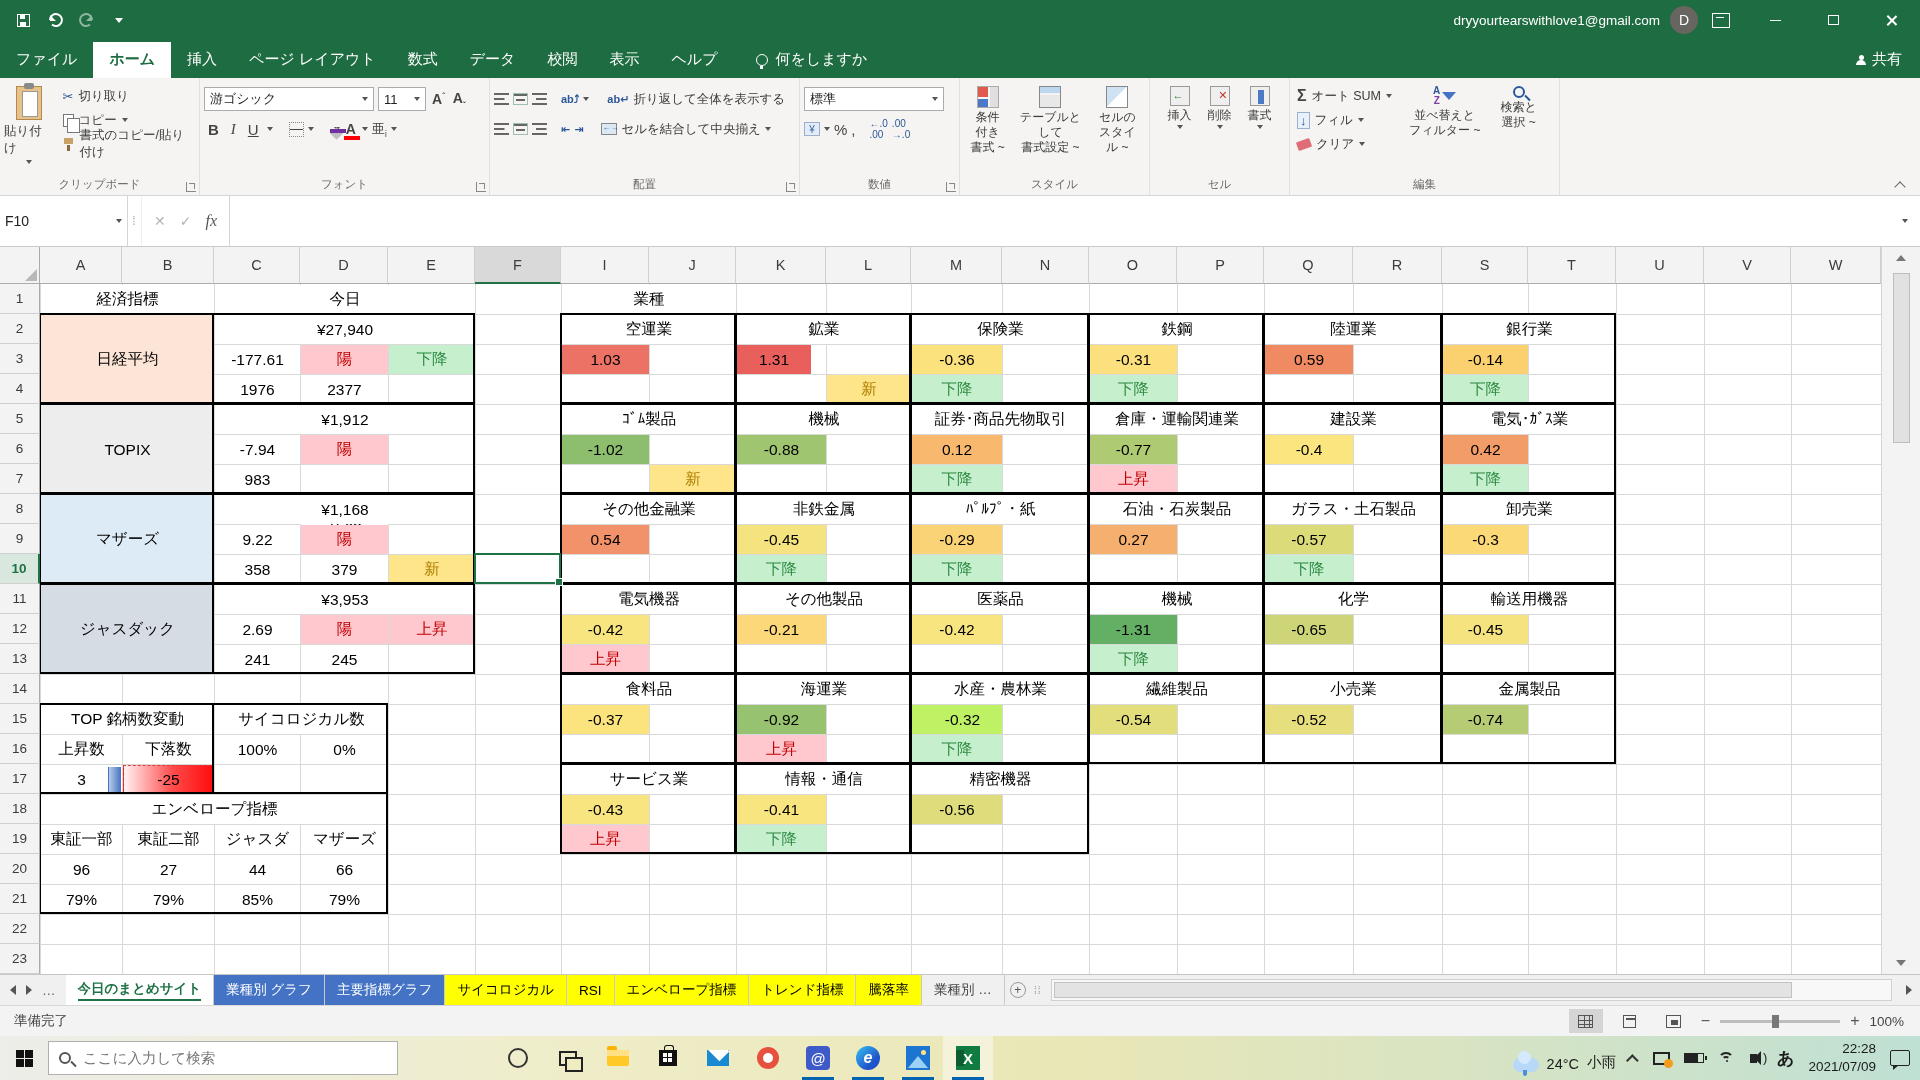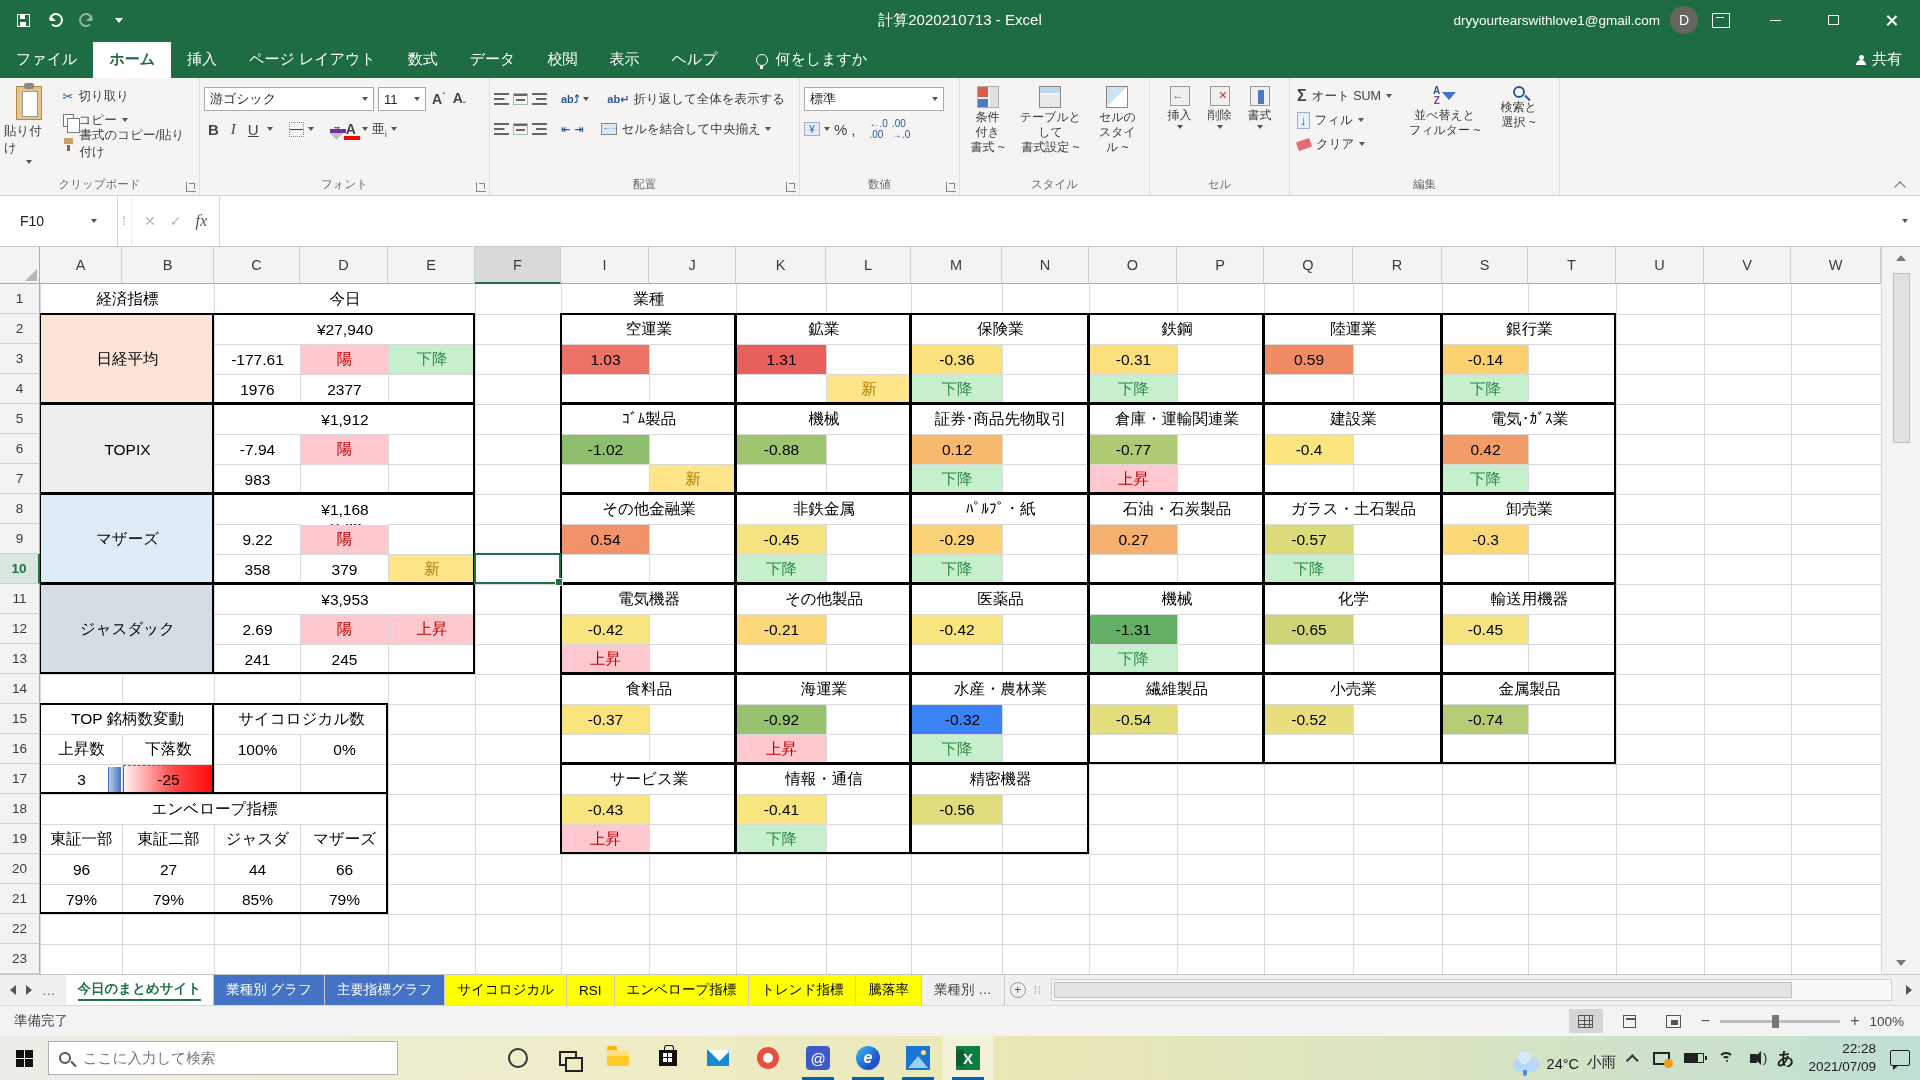--- a/index.html
+++ b/index.html
@@ -124,21 +124,21 @@
   .azic{font-size:10px;font-weight:bold;line-height:1;color:#444;text-align:center;}
   .azic .a{color:#2B579A;}.azic .z{color:#7B3FA0;}
   .funnel{width:0;height:0;border-left:7px solid transparent;border-right:7px solid transparent;border-top:8px solid #4472C4;position:relative;display:inline-block;}
   .mag{width:12px;height:12px;border:2px solid #2B579A;border-radius:50%;position:relative;display:inline-block;}
   .mag::after{content:"";position:absolute;left:9px;top:9px;width:7px;height:2px;background:#2B579A;transform:rotate(45deg);}
   .collapse-rb{position:absolute;right:12px;bottom:4px;width:14px;height:10px;}
   .collapse-rb::before{content:"";position:absolute;left:2px;top:2px;width:7px;height:7px;border-left:1.5px solid #666;border-top:1.5px solid #666;transform:rotate(45deg);}
 
   
   .fbar{position:absolute;left:0;top:196px;width:1920px;height:51px;background:#fff;border-bottom:1px solid #C9C9C9;display:flex;align-items:stretch;}
-  .namebox{width:118px;display:flex;align-items:center;justify-content:space-between;padding:0 20px;border-right:1px solid #D5D5D5;font-size:14px;color:#222;}
+  .namebox{width:128px;display:flex;align-items:center;justify-content:space-between;padding:0 5px;border-right:1px solid #D5D5D5;font-size:14px;color:#222;}
   .fdots{width:14px;display:flex;align-items:center;justify-content:center;color:#AAA;font-size:12px;letter-spacing:1px;border-right:1px solid #EEE;}
   .fbtns{display:flex;align-items:center;gap:14px;padding:0 12px;border-right:1px solid #D5D5D5;}
   .fx{font-style:italic;font-family:"Liberation Serif",serif;color:#555;font-size:16px;}
   .gx{color:#B5B5B5;font-size:14px;}
   .finput{flex:1;}
   .fexpand{width:30px;display:flex;align-items:center;justify-content:center;color:#777;}
 
   
   #sheet{position:absolute;left:0;top:247px;width:1881px;height:727px;background:#fff;overflow:hidden;}
   .hcell{position:absolute;background:#F3F3F3;border-right:1px solid #CFCFCF;border-bottom:1px solid #ABABAB;display:flex;align-items:center;justify-content:center;font-size:14.5px;color:#3B3B3B;}
@@ -274,21 +274,20 @@
       <div class="qicon dim">
         <svg width="18" height="16" viewBox="0 0 18 16">
             <path d="M14 8a6 6 0 1 0-2 4.5" fill="none" stroke="#fff" stroke-width="2"></path>
             <path d="M14 3v6h-6z" fill="#fff"></path>
           </svg>
       </div>
       <div class="qicon">
           <div class="caret-d"></div>
         </div>
     </div>
-    <div class="tb-title">計算2020210713  -  Excel</div>
     <div class="tb-right">
       <span class="tb-account">dryyourtearswithlove1@gmail.com</span>
       <div class="tb-avatar">D</div>
       <div class="ribbon-opts"></div>
       <div class="winbtn">
           <div class="wb-min"></div>
         </div>
       <div class="winbtn">
           <div class="wb-max"></div>
         </div>
@@ -609,21 +608,21 @@
       <div class="cell" style="left: 123px; top: 608px; width: 91px; height: 29px;">27</div>
       <div class="cell" style="left: 215px; top: 608px; width: 85px; height: 29px;">44</div>
       <div class="cell" style="left: 301px; top: 608px; width: 87px; height: 29px;">66</div>
       <div class="cell" style="left: 41px; top: 638px; width: 81px; height: 29px;">79%</div>
       <div class="cell" style="left: 123px; top: 638px; width: 91px; height: 29px;">79%</div>
       <div class="cell" style="left: 215px; top: 638px; width: 85px; height: 29px;">85%</div>
       <div class="cell" style="left: 301px; top: 638px; width: 87px; height: 29px;">79%</div>
       <div class="cell" style="left: 562px; top: 68px; width: 174px; height: 29px;">空運業</div>
       <div class="cell" style="left: 562px; top: 98px; width: 87px; height: 29px; background: rgb(236, 114, 101);">1.03</div>
       <div class="cell" style="left: 737px; top: 68px; width: 174px; height: 29px;">鉱業</div>
-      <div class="cell" style="left: 737px; top: 98px; width: 89px; height: 29px; background: rgb(232, 95, 92);">1.31</div>
+      <div class="cell" style="left: 737px; top: 98px; width: 74px; height: 29px; background: rgb(232, 95, 92);">1.31</div>
       <div class="cell" style="left: 827px; top: 128px; width: 84px; height: 29px; background: rgb(255, 229, 138); color: rgb(173, 127, 0);">新</div>
       <div class="cell" style="left: 912px; top: 68px; width: 177px; height: 29px;">保険業</div>
       <div class="cell" style="left: 912px; top: 98px; width: 90px; height: 29px; background: rgb(251, 226, 125);">-0.36</div>
       <div class="cell" style="left: 912px; top: 128px; width: 90px; height: 29px; background: rgb(198, 239, 206); color: rgb(46, 139, 67);">下降</div>
       <div class="cell" style="left: 1090px; top: 68px; width: 174px; height: 29px;">鉄鋼</div>
       <div class="cell" style="left: 1090px; top: 98px; width: 87px; height: 29px; background: rgb(252, 224, 126);">-0.31</div>
       <div class="cell" style="left: 1090px; top: 128px; width: 87px; height: 29px; background: rgb(198, 239, 206); color: rgb(46, 139, 67);">下降</div>
       <div class="cell" style="left: 1265px; top: 68px; width: 177px; height: 29px;">陸運業</div>
       <div class="cell" style="left: 1265px; top: 98px; width: 88px; height: 29px; background: rgb(240, 138, 98);">0.59</div>
       <div class="cell" style="left: 1443px; top: 68px; width: 173px; height: 29px;">銀行業</div>
@@ -673,21 +672,21 @@
       <div class="cell" style="left: 1265px; top: 338px; width: 177px; height: 29px;">化学</div>
       <div class="cell" style="left: 1265px; top: 368px; width: 88px; height: 29px; background: rgb(205, 213, 120);">-0.65</div>
       <div class="cell" style="left: 1443px; top: 338px; width: 173px; height: 29px;">輸送用機器</div>
       <div class="cell" style="left: 1443px; top: 368px; width: 85px; height: 29px; background: rgb(245, 227, 128);">-0.45</div>
       <div class="cell" style="left: 562px; top: 428px; width: 174px; height: 29px;">食料品</div>
       <div class="cell" style="left: 562px; top: 458px; width: 87px; height: 29px; background: rgb(251, 227, 126);">-0.37</div>
       <div class="cell" style="left: 737px; top: 428px; width: 174px; height: 29px;">海運業</div>
       <div class="cell" style="left: 737px; top: 458px; width: 89px; height: 29px; background: rgb(151, 194, 111);">-0.92</div>
       <div class="cell" style="left: 737px; top: 488px; width: 89px; height: 29px; background: rgb(255, 199, 206); color: rgb(192, 0, 0);">上昇</div>
       <div class="cell" style="left: 912px; top: 428px; width: 177px; height: 29px;">水産・農林業</div>
-      <div class="cell" style="left: 912px; top: 458px; width: 90px; height: 29px; background: #3b82f6; padding-left: 11px;">-0.32</div>
+      <div class="cell" style="left: 912px; top: 458px; width: 90px; height: 29px; background: #bef264; padding-left: 11px;">-0.32</div>
       <div class="cell" style="left: 912px; top: 488px; width: 90px; height: 29px; background: rgb(198, 239, 206); color: rgb(46, 139, 67);">下降</div>
       <div class="cell" style="left: 1090px; top: 428px; width: 174px; height: 29px;">繊維製品</div>
       <div class="cell" style="left: 1090px; top: 458px; width: 87px; height: 29px; background: rgb(227, 222, 124);">-0.54</div>
       <div class="cell" style="left: 1265px; top: 428px; width: 177px; height: 29px;">小売業</div>
       <div class="cell" style="left: 1265px; top: 458px; width: 88px; height: 29px; background: rgb(231, 223, 125);">-0.52</div>
       <div class="cell" style="left: 1443px; top: 428px; width: 173px; height: 29px;">金属製品</div>
       <div class="cell" style="left: 1443px; top: 458px; width: 85px; height: 29px; background: rgb(181, 204, 116);">-0.74</div>
       <div class="cell" style="left: 562px; top: 518px; width: 174px; height: 29px;">サービス業</div>
       <div class="cell" style="left: 562px; top: 548px; width: 87px; height: 29px; background: rgb(248, 229, 128);">-0.43</div>
       <div class="cell" style="left: 562px; top: 578px; width: 87px; height: 29px; background: rgb(255, 199, 206); color: rgb(192, 0, 0);">上昇</div>

